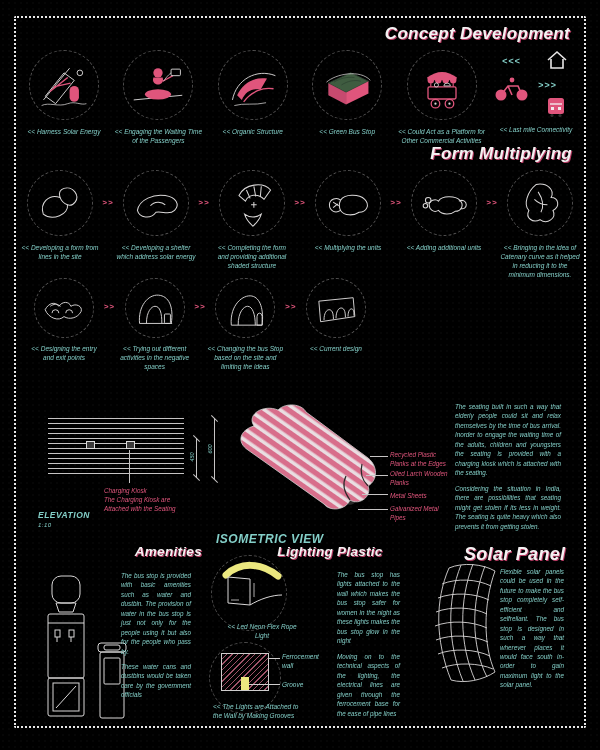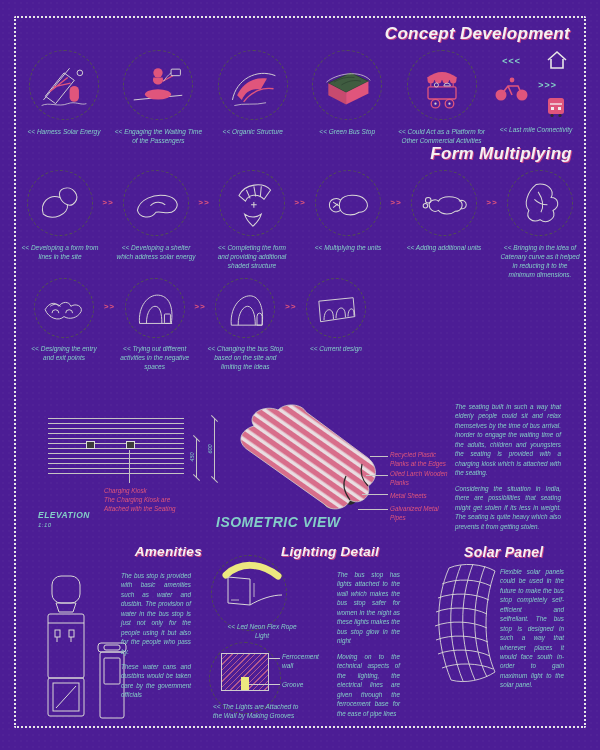--- a/index.html
+++ b/index.html
@@ -1,18 +1,18 @@
 <!DOCTYPE html>
 <html><head>
 <meta charset="utf-8">
 <style>
   html,body { margin:0; padding:0; background:#2e2d2d; }
   .board {
     position:relative; width:600px; height:750px; overflow:hidden;
-    background:#4c1d95;
+    background:#000000;
     font-family:"Liberation Sans", sans-serif;
   }
   .board::before {
     content:""; position:absolute; inset:0;
     background-image:radial-gradient(rgba(255,255,255,.025) 1px, transparent 1px);
     background-size:6px 6px; pointer-events:none;
   }
   .page-border {
     position:absolute; left:14px; top:16px; right:14px; bottom:22px;
     border:2px dotted #e8e8e8; border-radius:2px;
@@ -333,21 +333,21 @@
       <pattern id="benchStripes" patternUnits="userSpaceOnUse" width="9" height="9" patternTransform="rotate(125)">
         <rect width="9" height="9" fill="#e9dde1"></rect>
         <rect width="5.4" height="9" fill="#d86e8b"></rect>
       </pattern>
     </defs>
     <ellipse cx="120" cy="96" rx="9" ry="14" transform="rotate(-32 120 96)" fill="#2b2a2a"></ellipse>
     <ellipse cx="102" cy="104" rx="6" ry="9" transform="rotate(-32 102 104)" fill="#2b2a2a"></ellipse>
     <path d="M28,30 C20,18 38,8 52,14 C60,6 76,8 80,16 L142,62 C152,70 152,84 142,90 C146,100 134,110 124,104 C120,114 104,116 98,108 L22,54 C10,46 14,34 28,30 Z" fill="url(#benchStripes)" stroke="#cfcdcd" stroke-width="0.8"></path>
     <path d="M124,104 C118,96 116,88 120,80 M142,90 C136,84 134,76 136,68" stroke="#2b2a2a" stroke-width="1.2" fill="none"></path>
   </svg>
-  <div class="tealtag" style="left:216px; top:514px; font-size:14px;">ISOMETRIC VIEW</div>
+  <div class="tealtag" style="left:216px; top:532px; font-size:12px;">ISOMETRIC VIEW</div>
 
   <div class="matline" style="left:370px; top:456px; width:18px;"></div>
   <div class="matline" style="left:366px; top:475px; width:22px;"></div>
   <div class="matline" style="left:362px; top:494px; width:26px;"></div>
   <div class="matline" style="left:358px; top:509px; width:30px;"></div>
   <div class="matlabel pinklabel" style="top:450px;">Recycled Plastic Planks at the Edges</div>
   <div class="matlabel pinklabel" style="top:469px;">Oiled Larch Wooden Planks</div>
   <div class="matlabel pinklabel" style="top:491px;">Metal Sheets</div>
   <div class="matlabel pinklabel" style="top:504px;">Galvanized Metal Pipes</div>
 
@@ -368,21 +368,21 @@
   <svg style="position:absolute; left:95px; top:640px;" width="34" height="82" viewBox="0 0 34 82" fill="none" stroke="#d9d7d7" stroke-width="1">
     <rect x="3" y="3" width="28" height="9" rx="3"></rect>
     <rect x="9" y="5" width="16" height="5" rx="2"></rect>
     <rect x="5" y="12" width="24" height="66" rx="2"></rect>
     <rect x="9" y="18" width="16" height="26" rx="1"></rect>
   </svg>
 
   <div class="para" style="left:121px; top:571px; width:70px;">The bus stop is provided with basic amenities such as water and dustbin. The provision of water in the bus stop is just not only for the people using it but also for the people who pass by.</div>
   <div class="para" style="left:121px; top:662px; width:70px;">These water cans and dustbins would be taken care by the government officials</div>
 
-  <div class="sec-title" style="top:544px; left:268px; width:124px; text-align:center; font-size:13.5px;">Lighting Detail</div>
+  <div class="sec-title" style="top:544px; left:268px; width:124px; text-align:center; font-size:13.5px;">Lighting Plastic</div>
 
   <div class="light-circle" style="left:211px; top:555px; width:74px; height:74px;"></div>
   <svg style="position:absolute; left:216px; top:558px;" width="70" height="58" viewBox="0 0 70 58" fill="none">
     <path d="M10,17 C24,4 44,4 62,18" stroke="#ece87f" stroke-width="7" stroke-linecap="round"></path>
     <path d="M12,19 L12,45 L34,47 L34,21 Z" stroke="#d9d7d7" stroke-width="1"></path>
     <path d="M34,47 C44,41 56,37 66,37" stroke="#d9d7d7" stroke-width="1"></path>
     <path d="M38,25 v14" stroke="#d9d7d7" stroke-width="0.8"></path>
     <path d="M15,42 h8" stroke="#d9d7d7" stroke-width="0.8"></path>
   </svg>
   <div class="caption" style="position:absolute; left:222px; top:622px; width:80px; text-align:center;">&lt;&lt; Led Neon Flex Rope Light</div>
@@ -393,21 +393,21 @@
   </div>
   <div class="lead-h" style="left:268px; top:658px; width:12px;"></div>
   <div class="lead-h" style="left:249px; top:684px; width:31px;"></div>
   <div class="caption" style="position:absolute; left:282px; top:652px; width:48px;">Ferrocement wall</div>
   <div class="caption" style="position:absolute; left:282px; top:680px; width:48px;">Groove</div>
   <div class="caption" style="position:absolute; left:213px; top:702px; width:92px;">&lt;&lt; The Lights are Attached to the Wall by Making Grooves</div>
 
   <div class="para" style="left:337px; top:570px; width:63px;">The bus stop has lights attached to the wall which makes the bus stop safer for women in the night as these lights makes the bus stop glow in the night</div>
   <div class="para" style="left:337px; top:652px; width:63px;">Moving on to the technical aspects of the lighting, the electrical lines are given through the ferrocement base for the ease of pipe lines</div>
 
-  <div class="sec-title" style="top:544px; left:464px; width:96px; text-align:left; font-size:14px;">Solar Panel</div>
+  <div class="sec-title" style="top:544px; left:464px; width:96px; text-align:left; font-size:18px;">Solar Panel</div>
 
   <svg style="position:absolute; left:425px; top:562px;" width="72" height="125" viewBox="0 0 72 125" fill="none" stroke="#d9d7d7" stroke-width="0.9">
     <path d="M24,6 C10,38 10,78 26,118"></path>
     <path d="M36,3 C22,38 22,80 38,119"></path>
     <path d="M48,2 C34,38 34,82 50,118"></path>
     <path d="M60,4 C46,40 46,84 62,115"></path>
     <path d="M70,9 C58,42 58,84 70,110"></path>
     <path d="M24,6 C38,0 58,2 70,9"></path>
     <path d="M17,22 C32,16 52,17 66,24"></path>
     <path d="M13,36 C28,30 50,31 64,38"></path>

